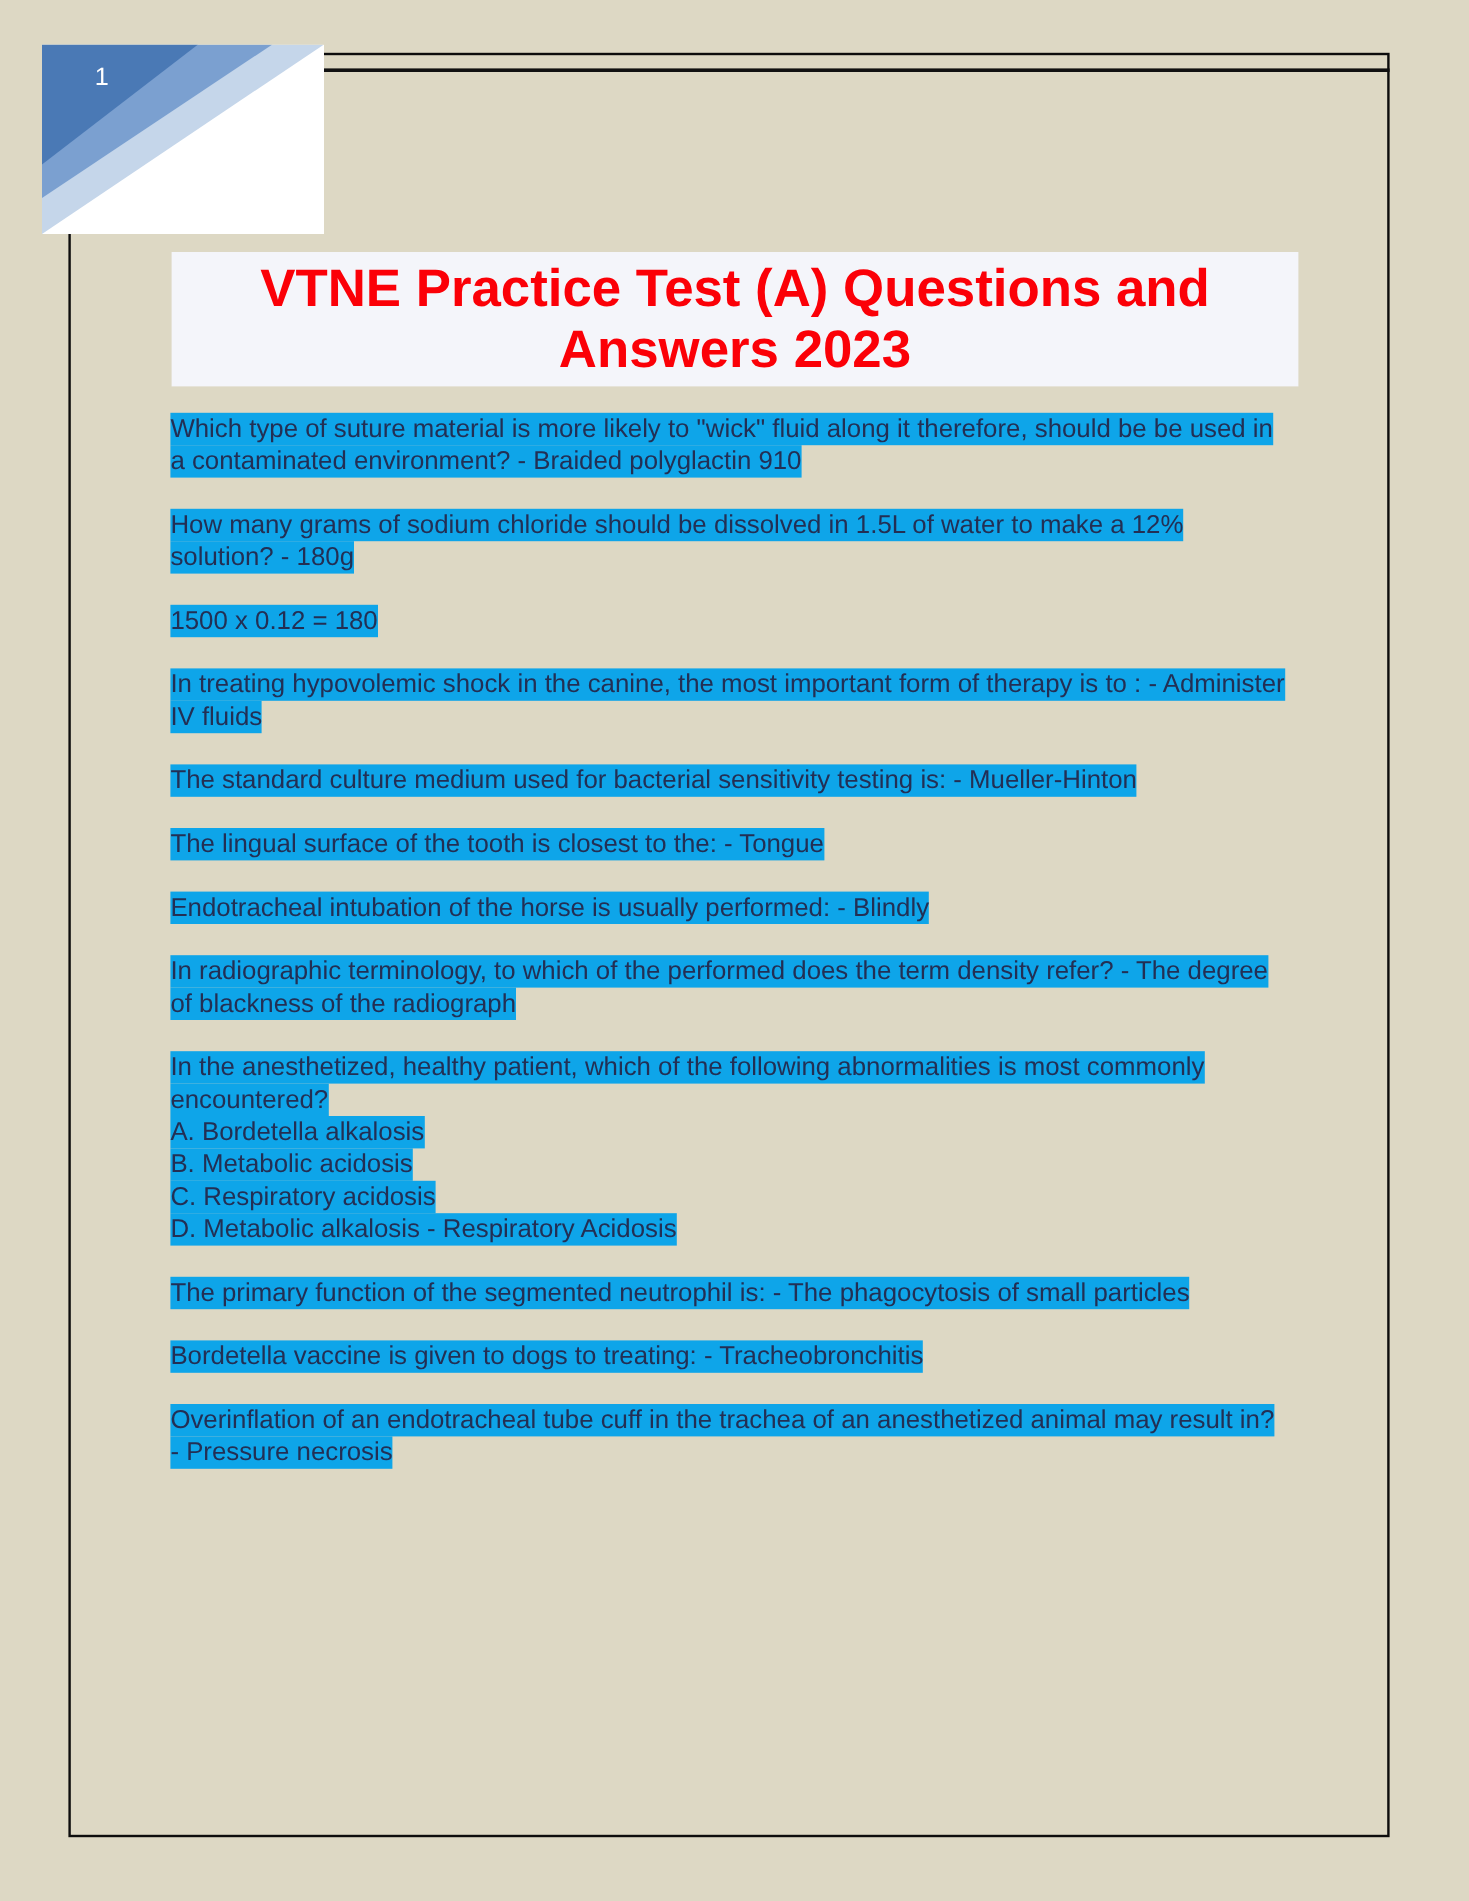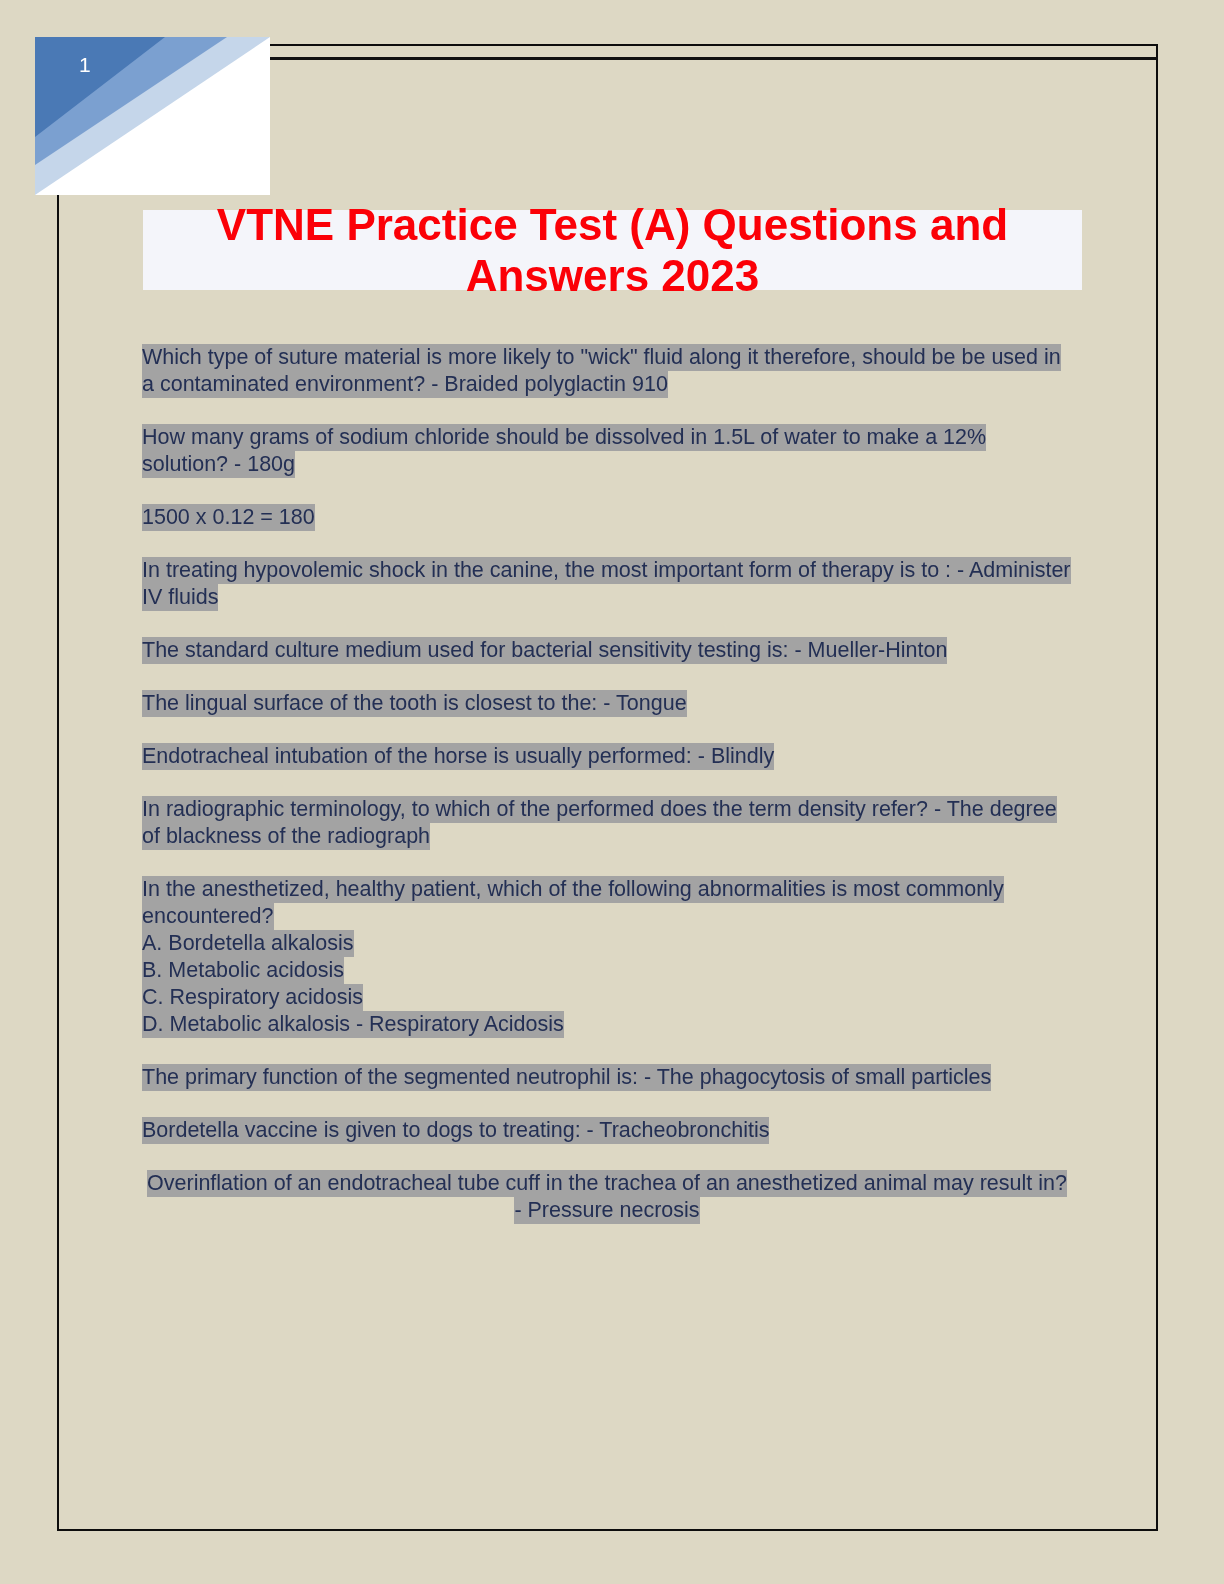--- a/index.html
+++ b/index.html
@@ -60,21 +60,21 @@
     line-height: 1;
     letter-spacing: 0.5px;
   }
 
   
   #title-banner {
     position: absolute;
     left: 143px;
     top: 210px;
     width: 939px;
-    height: 80px;
+    height: 112px;
     background: #f4f5fa;
     display: flex;
     align-items: center;
     justify-content: center;
     box-sizing: border-box;
     padding: 0 18px;
   }
   #title-text {
     color: #fb0007;
     font-family: "Liberation Sans", sans-serif;
@@ -95,28 +95,27 @@
   }
   .qa-block {
     margin: 0 0 26px 0;
     font-family: "Liberation Sans", sans-serif;
     font-size: 21.5px;
     line-height: 27px;
     color: #232f54;
     white-space: pre-line;
   }
   .qa-block > .hl {
-    background: #a3a3a3;
+    background: #0ea5e9;
     box-decoration-break: clone;
     -webkit-box-decoration-break: clone;
     padding: 1px 0 2px 0;
   }
   .qa-block:last-child {
     margin-bottom: 0;
-    text-align: center;
   }
 </style>
 </head>
 <body>
 
 <div id="page-frame"></div>
 <div id="page-frame-inner-rule"></div>
 
 <div id="corner-decoration">
   <svg viewBox="0 0 235 158" preserveAspectRatio="none">

